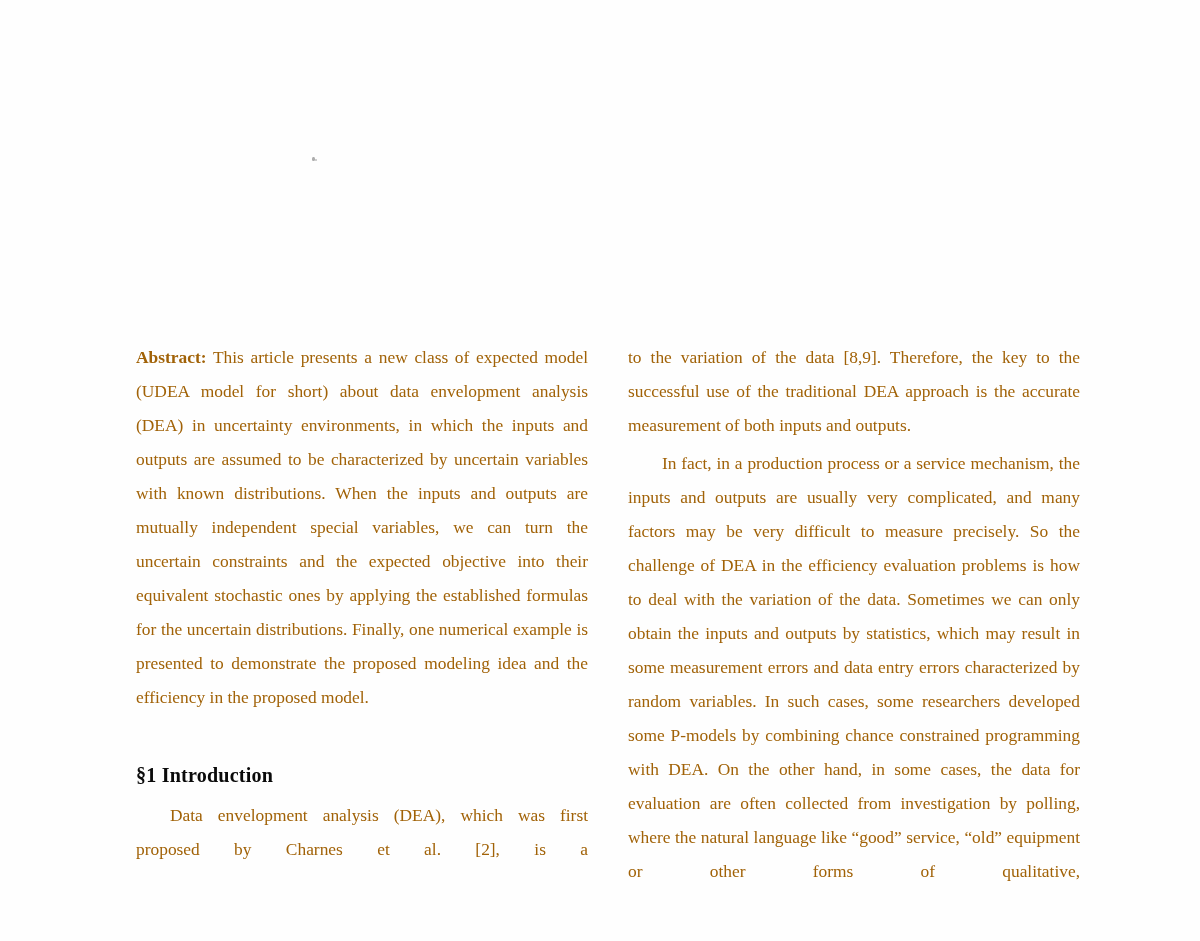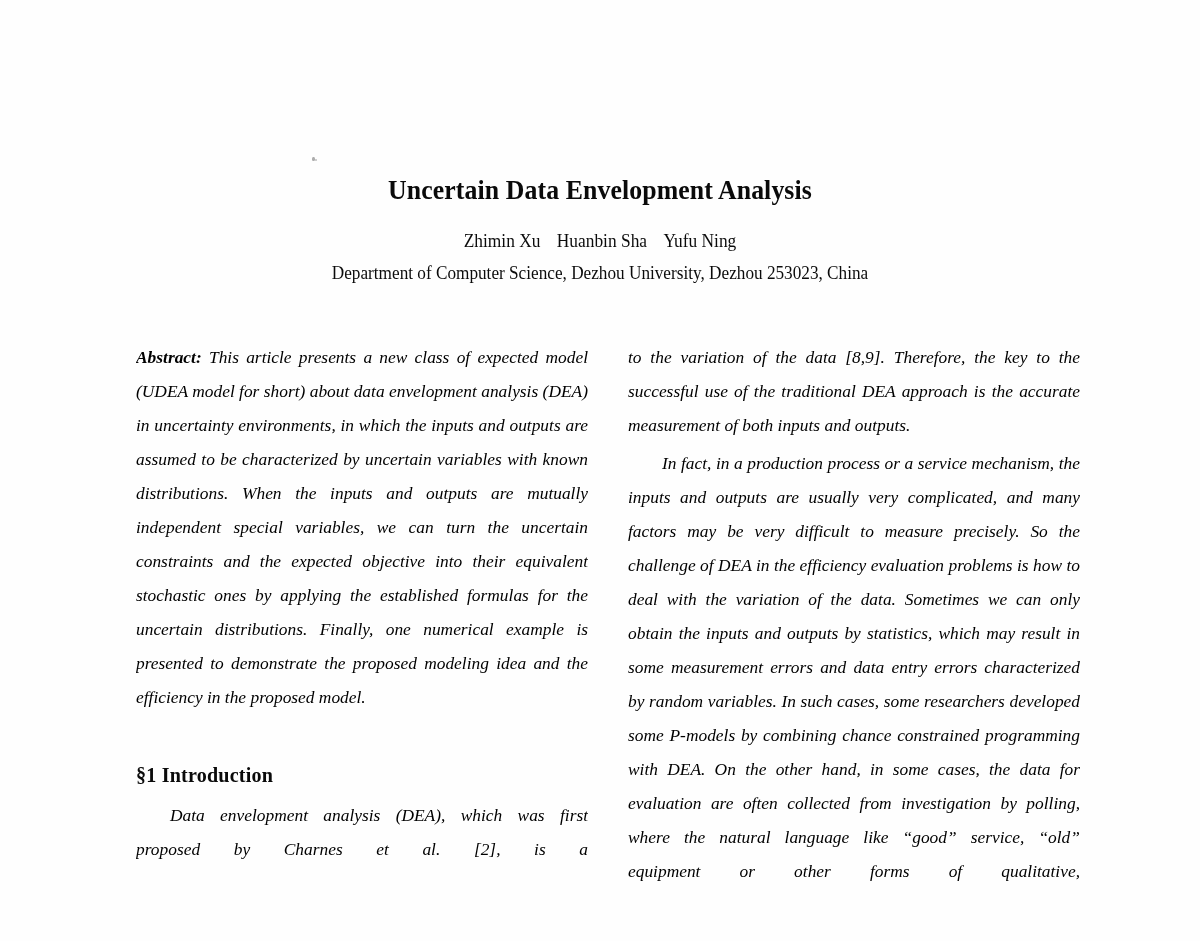--- a/index.html
+++ b/index.html
@@ -87,23 +87,22 @@
   }
   .col-left  { left: 0; }
   .col-right { left: 492px; }
 
   .para {
     margin: 0;
     font-size: 17.4px;
     line-height: 34px;
     text-align: justify;
     text-justify: inter-word;
-    color: #000000;
+    color: #a16207;
     hyphens: none;
-    font-style: italic;
   }
   .para + .para { margin-top: 4px; }
   .para.indent { text-indent: 34px; }
   .para .lead { font-weight: bold; }
 
   
   .para.force-just { text-align-last: justify; }
 
   h2.section-head {
     margin: 0;
@@ -121,27 +120,20 @@
   .spacer-after-abstract { height: 22px; }
 </style>
 </head>
 <body>
 
 <div class="page">
 
   <div class="speck speck-a"></div>
   <div class="speck speck-b"></div>
 
-  <div class="masthead">
-    <h1 class="doc-title">Uncertain Data Envelopment Analysis</h1>
-
-    <p class="authors"><span>Zhimin Xu</span><span class="author-sep"></span><span>Huanbin Sha</span><span class="author-sep"></span><span>Yufu Ning</span></p>
-
-    <p class="affiliation">Department of Computer Science, Dezhou University, Dezhou 253023, China</p>
-  </div>
 
   <div class="columns">
 
     <div class="col col-left">
 
       <p class="para"><span class="lead">Abstract:</span><span> This article presents a new class of expected model (UDEA model for short) about data envelopment analysis (DEA) in uncertainty environments, in which the inputs and outputs are assumed to be characterized by uncertain variables with known distributions. When the inputs and outputs are mutually independent special variables, we can turn the uncertain constraints and the expected objective into their equivalent stochastic ones by applying the established formulas for the uncertain distributions. Finally, one numerical example is presented to demonstrate the proposed modeling idea and the efficiency in the proposed model.</span></p>
 
       <div class="spacer-after-abstract"></div>
 
       <h2 class="section-head">§1 Introduction</h2>

